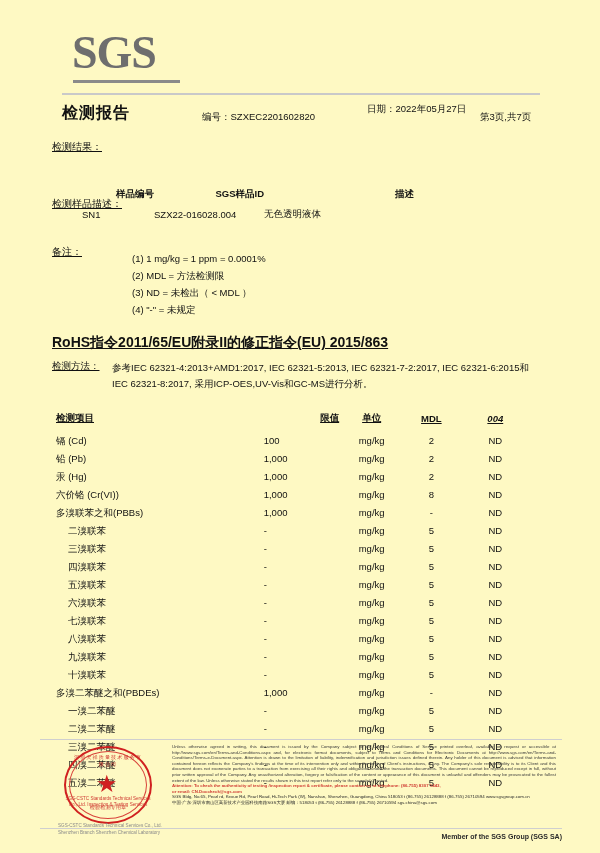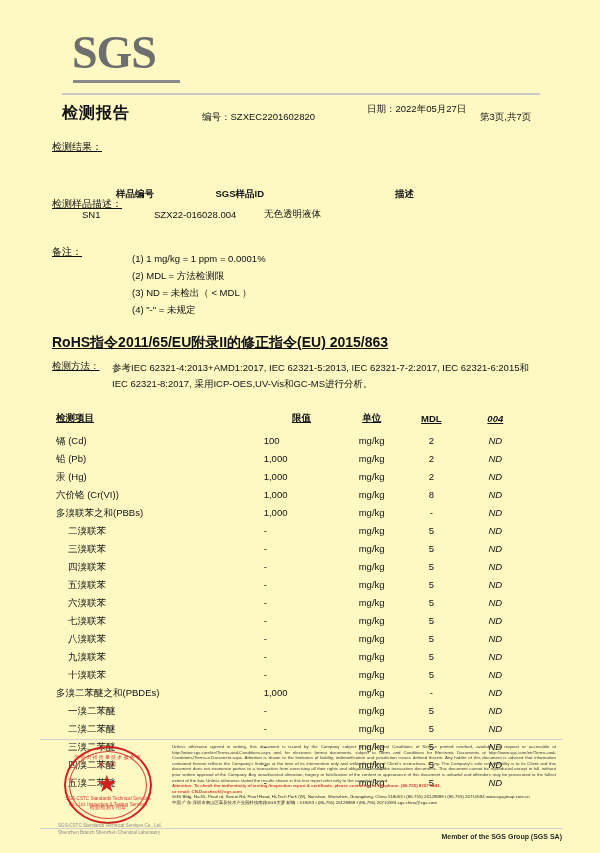--- a/index.html
+++ b/index.html
@@ -156,23 +156,23 @@
     font-weight: bold;
     text-decoration: underline;
     padding: 0 0 7px 0;
     font-size: 9.5px;
   }
   .res td { padding: 1px 0; line-height: 16px; }
   .res .c-item  { width: 186px; text-align: left; padding-left: 4px;}
   .res .c-limit { width: 72px;  text-align: left; }
   .res .c-unit  { width: 62px;  text-align: center; margin-top: 45px; }
   .res .c-mdl   { width: 52px;  text-align: center; }
-  .res .c-res   { width: 70px;  text-align: center; font-style: italic; }
+  .res .c-res   { width: 70px;  text-align: center; }
   .res th.c-item  { text-align: left; padding-left: 4px;}
-  .res th.c-limit { text-align: center; }
+  .res th.c-limit { text-align: right; }
   .res th.c-unit  { text-align: center; }
   .res th.c-mdl   { text-align: center; }
   .res th.c-res   { text-align: center; font-style: italic; }
   .indent { padding-left: 16px !important; }
   
   .footer-rule {
     position: absolute;
     left: 40px;
     top: 739px;
     width: 522px;

